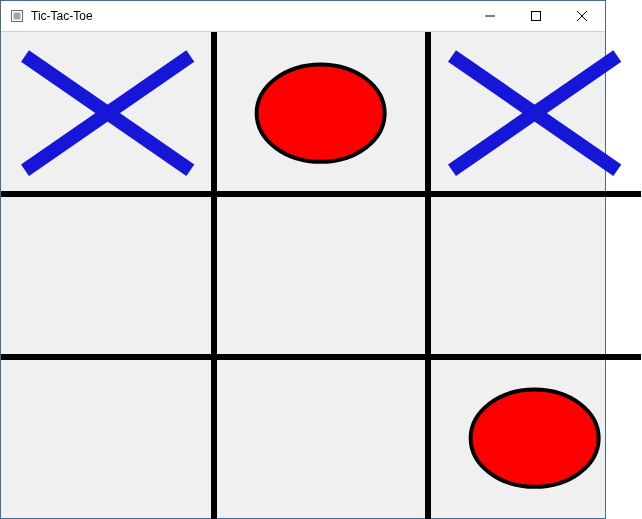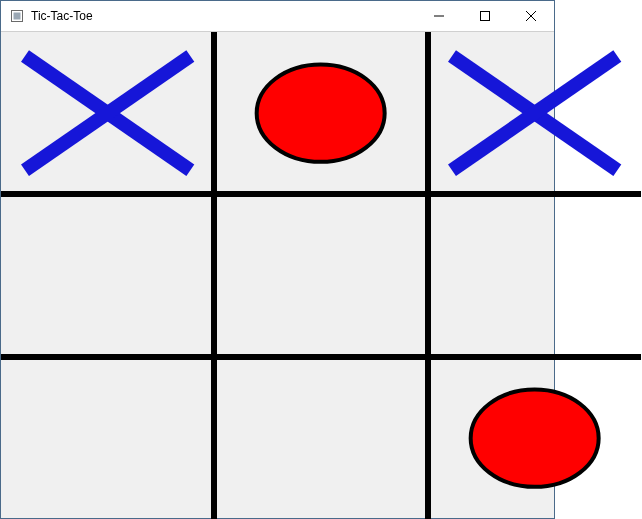--- a/index.html
+++ b/index.html
@@ -1,16 +1,16 @@
 <!DOCTYPE html>
 <html><head>
 <meta charset="utf-8">
 <style>
   html,body{margin:0;padding:0;font-family:"Segoe UI",Tahoma,sans-serif;font-size:12px;color:#000;background:#fff}
-  .window{width:555px;height:519px;border:1px solid #4a6a8a;box-sizing:border-box;display:flex;flex-direction:column;background:#3b82f6}
+  .window{width:606px;height:519px;border:1px solid #4a6a8a;box-sizing:border-box;display:flex;flex-direction:column;background:#3b82f6}
   .titlebar{height:30px;background:#fff;display:flex;align-items:center;border-bottom:1px solid #d0d0d0}
   .titlebar .icon{width:16px;height:16px;margin:0 6px 0 8px;display:flex;align-items:center;justify-content:center}
   .titlebar .title{flex:0 0 auto}
   .titlebar .spacer{flex:1 1 auto}
   .winbtn{width:46px;height:30px;display:flex;align-items:center;justify-content:center}
   .client{flex:1 1 auto;position:relative;background:#f0f0f0}
   .board{position:absolute;inset:0}
   .cell{position:absolute;display:flex;align-items:center;justify-content:center}
   .gridline{position:absolute;background:#000}
   svg{display:block}

